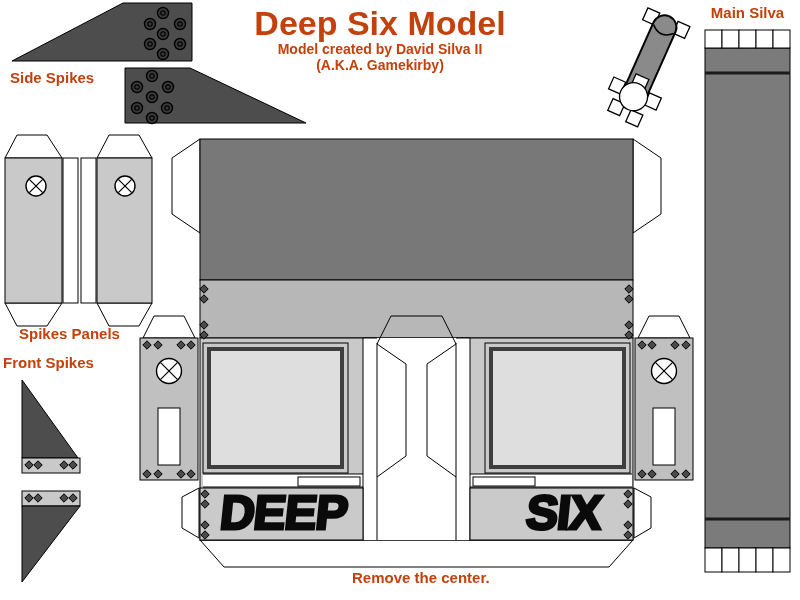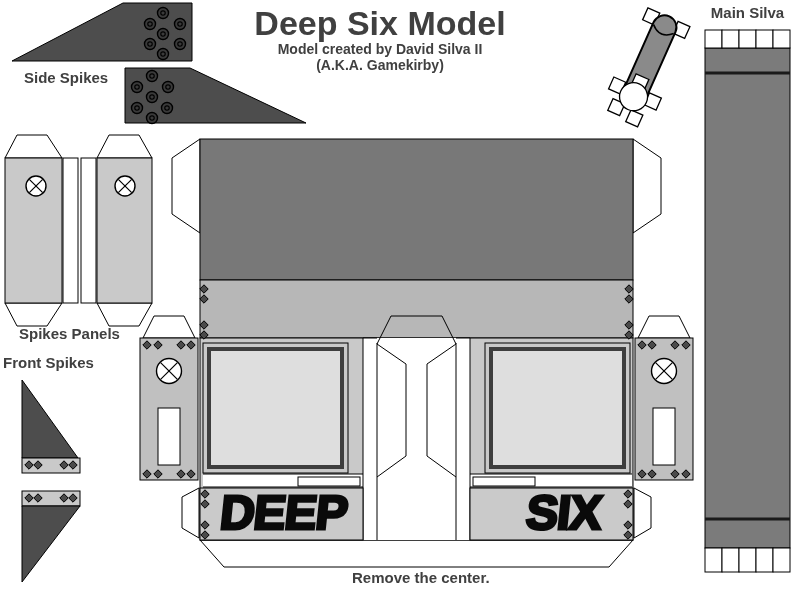--- a/index.html
+++ b/index.html
@@ -1,19 +1,19 @@
 <!DOCTYPE html>
 <html><head>
 <meta charset="utf-8">
 <style>
   html,body{margin:0;padding:0;background:#ffffff;}
   #stage{position:relative;width:800px;height:600px;background:#ffffff;overflow:hidden;
          font-family:"Liberation Sans",sans-serif;}
   #art{position:absolute;left:0;top:0;}
-  .lbl{position:absolute;font-weight:bold;color:#404040;white-space:nowrap;line-height:1.1;}
+  .lbl{position:absolute;font-weight:bold;color:#c2410c;white-space:nowrap;line-height:1.1;}
   .ttl{font-size:34px;}
   .sub{font-size:14px;}
   .part{font-size:15px;}
   .instr{font-size:15px;}
   .ctr{text-align:center;}
 
   
   .o{stroke:#000;stroke-width:1;}
   .white{fill:#ffffff;}
   .dark{fill:#4d4d4d;}
@@ -259,20 +259,20 @@
       <rect x="756" y="548" width="17" height="24" class="white o"></rect>
       <rect x="773" y="548" width="17" height="24" class="white o"></rect>
     </g>
   </g>
 </svg>
 
   <div class="lbl ttl ctr" style="left:140px;top:5px;width:480px;">Deep Six Model</div>
   <div class="lbl sub ctr" style="left:140px;top:58px;width:480px;">(A.K.A. Gamekirby)</div>
   <div class="lbl sub ctr" style="left:140px;top:42px;width:480px;">Model created by David Silva II</div>
 
-  <div class="lbl part" style="left:10px;top:70px;margin-left:14px;">Side Spikes</div>
+  <div class="lbl part" style="left:10px;top:70px;">Side Spikes</div>
   <div class="lbl part" style="left:19px;top:326px;">Spikes Panels</div>
   <div class="lbl part" style="left:3px;top:355px;">Front Spikes</div>
   <div class="lbl part ctr" style="left:700px;top:5px;width:95px;">Main Silva</div>
 
   <div class="lbl instr" style="left:352px;top:570px;">Remove the center.</div>
 
 </div>
 
 </body></html>

